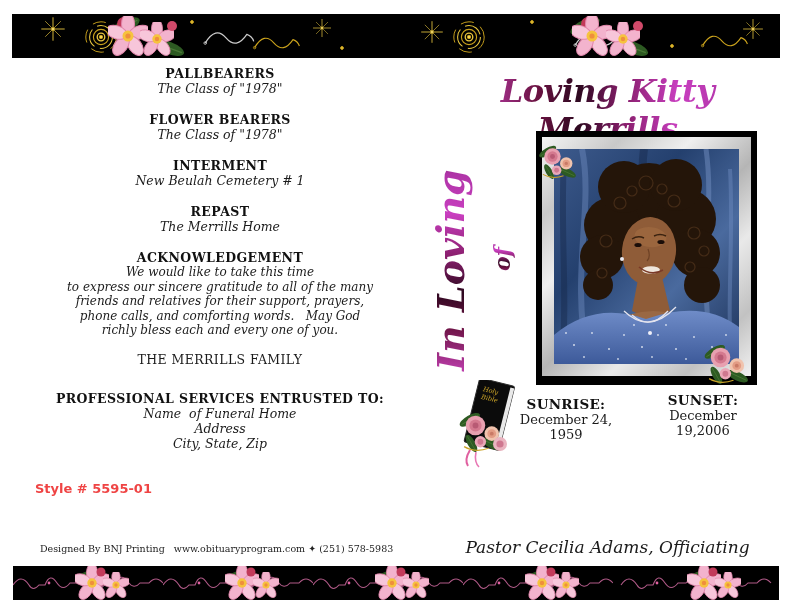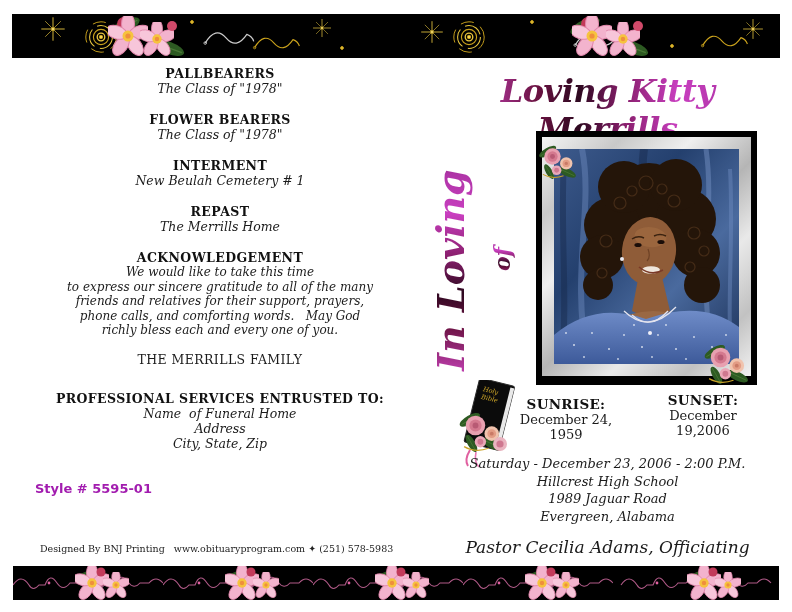--- a/index.html
+++ b/index.html
@@ -15,21 +15,21 @@
 
   
   #left-panel { position:absolute; left:40px; top:66px; width:360px; text-align:center; }
   .sec { margin-bottom:16px; }
   .sec-heading { font-weight:bold; font-size:12.5px; line-height:15px; letter-spacing:.4px; color:#111; }
   .sec-line { font-style:italic; font-size:12.5px; line-height:15px; white-space:pre-wrap; }
   .ack .sec-line { line-height:14.5px; font-size:12px; }
   .sec-footer { font-weight:normal; font-size:12.5px; line-height:15px; letter-spacing:.4px; margin-top:14px; }
   .prof { margin-top:24px; }
 
-  #style-number { position:absolute; left:35px; top:481px; font-family:"DejaVu Sans", sans-serif; font-weight:bold; font-size:13px; color:#a21caf; }
+  #style-number { position:absolute; left:35px; top:481px; font-family:"DejaVu Sans", sans-serif; font-weight:bold; font-size:13px; color:#ef4444; }
   #designer-credit { position:absolute; left:40px; top:543px; width:330px; text-align:center; font-size:9.5px; color:#222; }
   #designer-credit span { white-space:pre; }
 
   
   .script-gradient {
     font-style:italic; font-weight:bold;
     background:linear-gradient(90deg,#d44fd0 0%,#cf48c4 10%,#6b1242 30%,#2e0820 42%,#8a1f6e 55%,#c93fc0 70%,#b035a8 84%,#4a0f38 100%);
     -webkit-background-clip:text; background-clip:text;
     -webkit-text-fill-color:transparent; color:#b832aa;
   }
@@ -334,26 +334,20 @@
 
   <div id="sunrise-block" class="sun-block">
     <div class="sun-label">SUNRISE:</div>
     <div class="sun-date">December 24, 1959</div>
   </div>
   <div id="sunset-block" class="sun-block">
     <div class="sun-label">SUNSET:</div>
     <div class="sun-date">December 19,2006</div>
   </div>
 
-  <div id="service-block">
-    <div>Saturday - December 23, 2006 - 2:00 P.M.</div>
-    <div>Hillcrest High School</div>
-    <div>1989 Jaguar Road</div>
-    <div>Evergreen, Alabama</div>
-  </div>
   <div id="officiant">Pastor Cecilia Adams, Officiating</div>
 
   <div id="bottom-banner" class="banner">
     <svg viewBox="0 0 766 34" preserveAspectRatio="none">
       <rect width="766" height="34" fill="#000"></rect>
       <use href="#sym-pinkswirl" x="0" y="8" width="150" height="20"></use>
       <use href="#sym-pinkswirl" x="150" y="8" width="150" height="20"></use>
       <use href="#sym-pinkswirl" x="300" y="8" width="150" height="20"></use>
       <use href="#sym-pinkswirl" x="450" y="8" width="150" height="20"></use>
       <use href="#sym-pinkswirl" x="600" y="8" width="166" height="20"></use>

